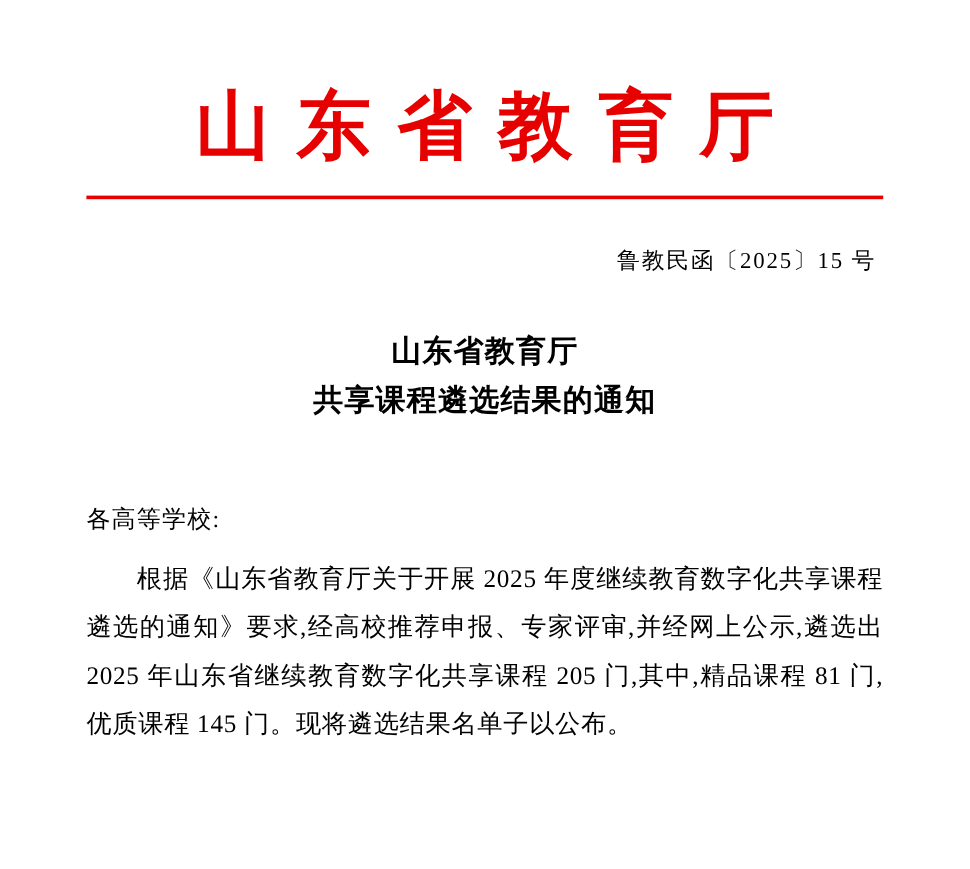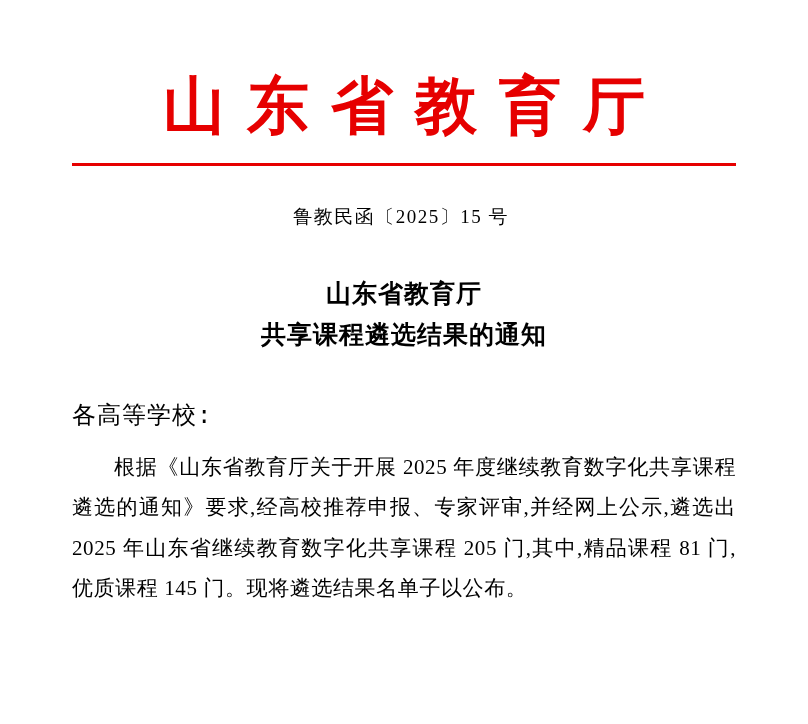--- a/index.html
+++ b/index.html
@@ -34,41 +34,40 @@
     white-space: nowrap;
   }
   .red-rule {
     margin-top: 24px;
     height: 3px;
     background: #e60000;
     width: 100%;
   }
   .doc-number {
     margin-top: 38px;
-    text-align: center;
+    text-align: right;
     font-size: 19px;
     letter-spacing: 1.5px;
     padding-right: 6px;
   }
   .title-block {
     margin-top: 44px;
     text-align: center;
     font-weight: bold;
     font-size: 25px;
     line-height: 1.62;
     letter-spacing: 1px;
   }
   .title-line {
     display: block;
   }
   .salutation {
-    margin-top: 44px;
-    font-size: 24px;
+    margin-top: 64px;
+    font-size: 20px;
     letter-spacing: 1px;
-    font-family: Liberation Mono, monospace;
   }
   .body-para {
     margin-top: 16px;
     font-size: 21px;
     line-height: 1.92;
     letter-spacing: 0.6px;
     text-align: justify;
     text-justify: inter-ideograph;
     text-indent: 2em;
   }

